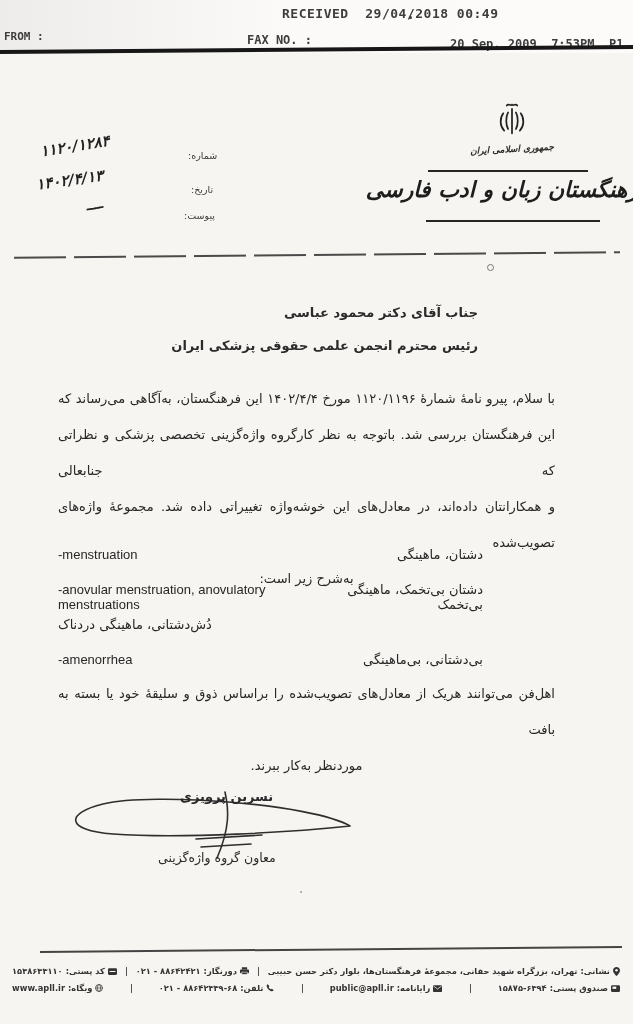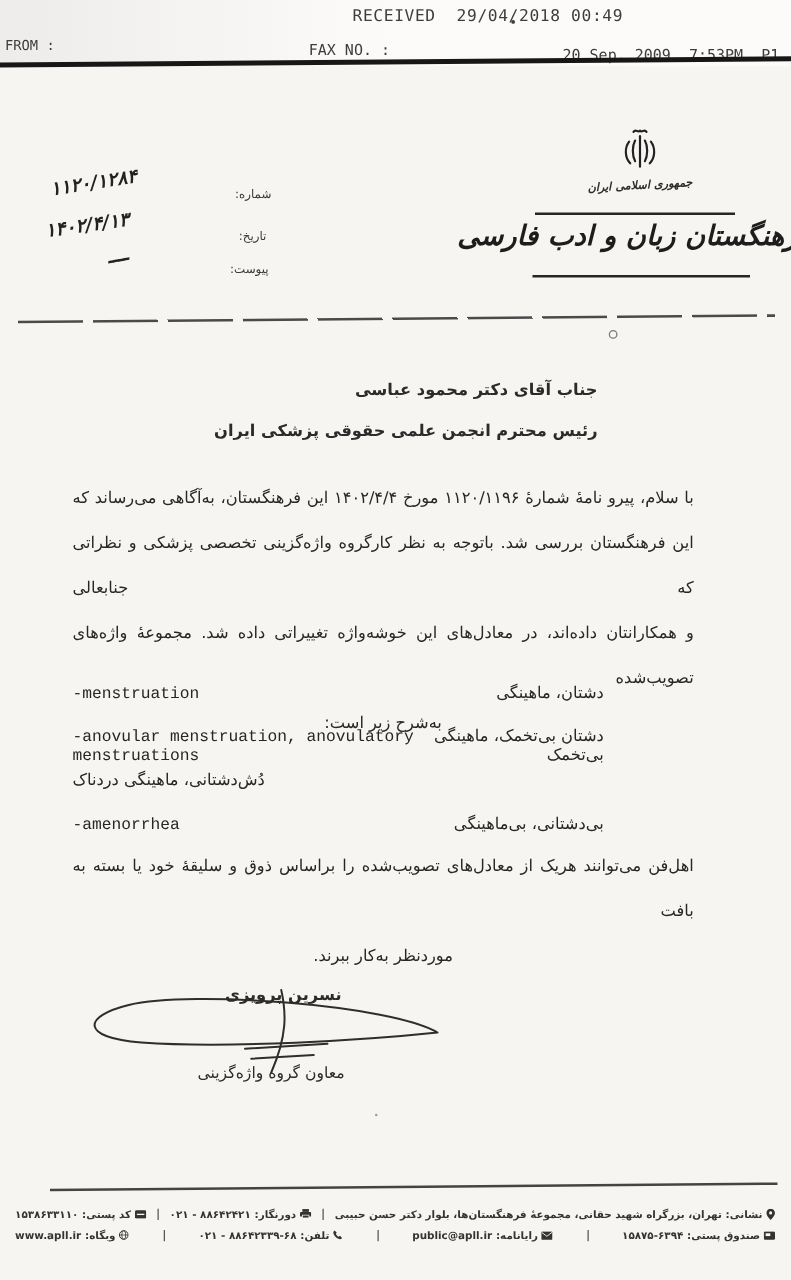--- a/index.html
+++ b/index.html
@@ -1,21 +1,21 @@
 <!DOCTYPE html>
 <html lang="fa"><head>
 <meta charset="utf-8">
 <style>
   html,body{margin:0;padding:0;background:#dedcd8;}
   .page{position:relative;width:633px;height:1024px;background:#f6f5f1;overflow:hidden;
         font-family:"DejaVu Sans",sans-serif;color:#2b2b2b;}
   
   .fax-strip{position:absolute;top:0;left:0;width:633px;height:53px;
              background:linear-gradient(90deg,#edecea 0%,#fbfaf8 45%,#fcfbf9 100%);}
-  .fx{position:absolute;font-family:"DejaVu Sans Mono",monospace;color:#3d3d3d;white-space:pre;}
+  .fx{position:absolute;font-family:"DejaVu Sans Mono",monospace;color:#3d3d3d;white-space:pre;font-weight:bold;}
   .fx.received{left:282px;top:6px;font-size:13px;letter-spacing:.5px;}
   .fx.from{left:4px;top:30px;font-size:11px;}
   .fx.faxno{left:247px;top:33px;font-size:12px;}
   .fx.fdate{left:450px;top:37px;font-size:12px;}
   .fax-rule{position:absolute;top:50px;left:-2px;width:640px;height:3.5px;background:#171717;
             transform:rotate(-0.45deg);transform-origin:left center;}
   
   .emblem{position:absolute;left:496px;top:102px;}
   .republic{position:absolute;left:432px;top:144px;width:160px;text-align:center;font-size:9px;
             font-style:italic;font-weight:bold;direction:rtl;color:#2e2e2e;transform:rotate(-3deg);white-space:nowrap;}
@@ -37,21 +37,21 @@
   
   .recipient{position:absolute;right:155px;top:296px;direction:rtl;text-align:right;
              font-size:13px;font-weight:bold;line-height:33px;white-space:nowrap;}
   .bodyp{position:absolute;left:58px;width:497px;direction:rtl;font-size:13px;line-height:36px;color:#272727;}
   .p1{top:381px;} .closing{top:676px;}
   .just{text-align:justify;text-align-last:justify;text-justify:inter-word;}
   .endline{text-align:center;}
   .bold{font-weight:bold;}
   .terms{position:absolute;left:58px;top:547px;width:425px;}
   .trow{display:flex;justify-content:space-between;align-items:baseline;height:35px;direction:ltr;}
-  .ten{font-family:Liberation Mono, monospace;font-size:13px;color:#262626;}
+  .ten{font-family:Liberation Sans, sans-serif;font-size:13px;color:#262626;}
   .tfa{direction:rtl;font-size:13px;color:#262626;}
   
   .sig-svg{position:absolute;left:58px;top:782px;}
   .sig-name{position:absolute;left:180px;top:789px;direction:rtl;font-size:13px;font-weight:bold;white-space:nowrap;}
   .sig-title{position:absolute;left:158px;top:850px;direction:rtl;font-size:12.5px;font-weight:normal;white-space:nowrap;}
   
   .foot-rule{position:absolute;left:40px;top:951px;width:582px;height:1.6px;background:#444;
              transform:rotate(-0.5deg);transform-origin:left center;}
   .footer{position:absolute;left:12px;top:966px;width:608px;font-size:8.3px;font-weight:bold;color:#333;}
   .frow{display:flex;direction:rtl;justify-content:space-between;align-items:center;margin-bottom:7px;}

